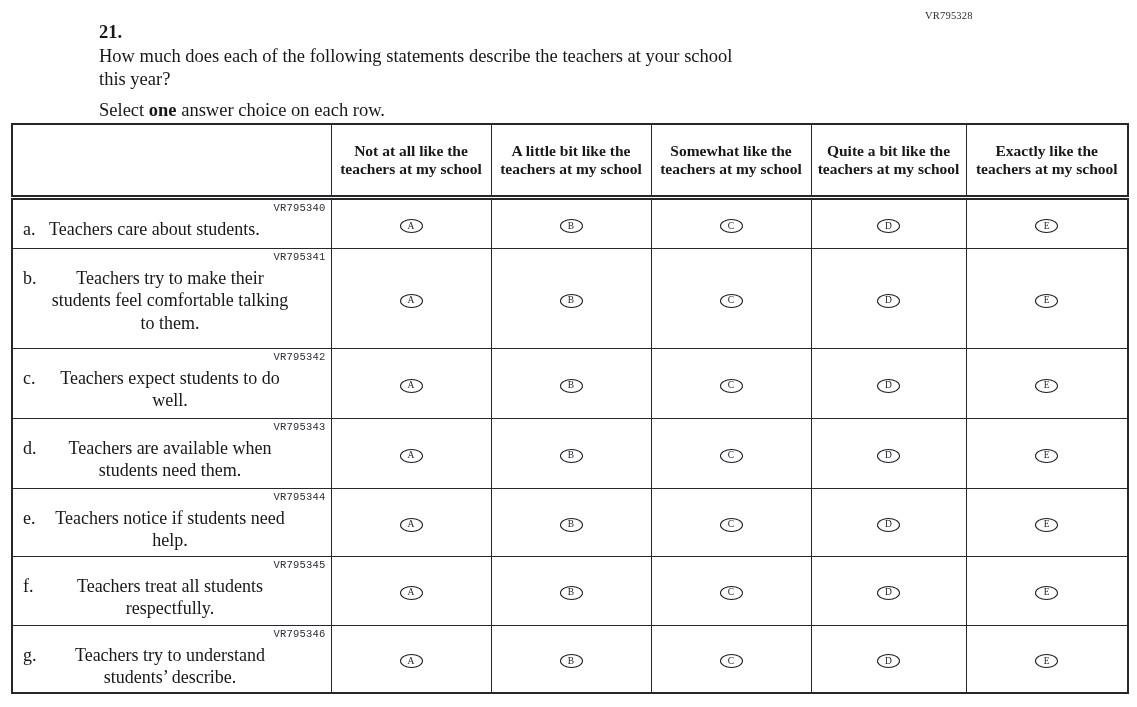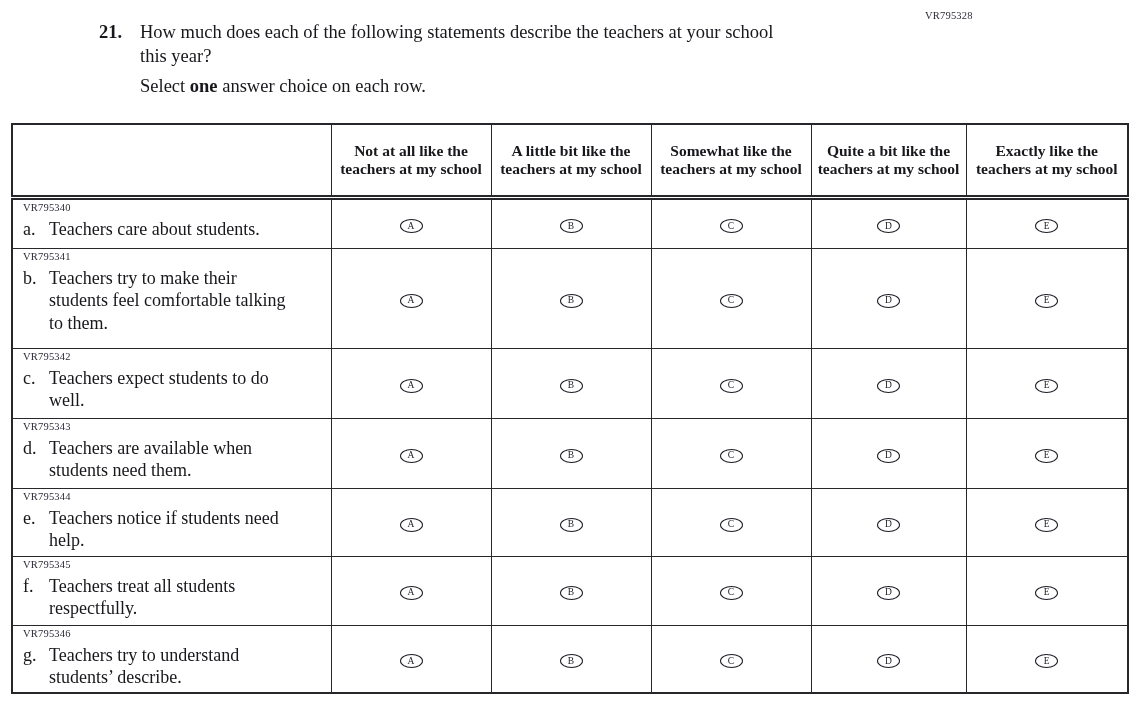--- a/index.html
+++ b/index.html
@@ -11,21 +11,21 @@
     overflow: hidden;
   }
 
   .vr-top {
     position: absolute; left: 925px; top: 10px;
     font-size: 10.5px; color: #2c2c3a; letter-spacing: 0.2px; text-align: right;
   }
 
   .question-block {
     position: absolute; left: 99px; top: 21px;
-    display: flex; align-items: flex-start;
+    display: flex; align-items: flex-start; flex-direction: column;
   }
   .qnum {
     font-weight: bold; font-size: 18.5px; line-height: 1.28;
     width: 41px; flex: none;
   }
   .qtext {
     font-size: 18.5px; line-height: 1.28;
     max-width: 780px; white-space: pre-line;
   }
   .instruction {
@@ -51,29 +51,29 @@
   .matrix tbody tr:nth-child(1) { height: 51px; }
   .matrix tbody tr:nth-child(2) { height: 100px; margin-left: 28px; }
   .matrix tbody tr:nth-child(3) { height: 70px; }
   .matrix tbody tr:nth-child(4) { height: 70px; }
   .matrix tbody tr:nth-child(5) { height: 58px; }
   .matrix tbody tr:nth-child(6) { height: 69px; }
   .matrix tbody tr:nth-child(7) { height: 67px; }
 
   td.stmt-cell { vertical-align: top; padding: 2px 5px 4px 10px; }
   .row-code {
-    font-size: 10.5px; color: #2c2c3a;
-    line-height: 1.15; letter-spacing: 0.2px;
+    text-align: right; font-size: 10.5px; color: #2c2c3a;
+    line-height: 1.15; letter-spacing: 0.2px; font-family: Liberation Mono, monospace;
   }
   .stmt-line {
     display: flex; margin-top: 4px;
     font-size: 18px; line-height: 1.24;
   }
   .stmt-label { width: 26px; flex: none; }
-  .stmt-text { max-width: 242px; }
+  .stmt-text { max-width: 242px; text-align: center; }
 
   td.choice-cell { text-align: center; vertical-align: middle; }
   .bubble {
     display: inline-flex; align-items: center; justify-content: center;
     width: 21px; height: 12px;
     border: 1.6px solid #1c1c26; border-radius: 50%;
     font-size: 9.5px; line-height: 1; color: #1c1c26;
     font-family: "Liberation Serif", "DejaVu Serif", serif;
     cursor: pointer; background: #fff;
   }

